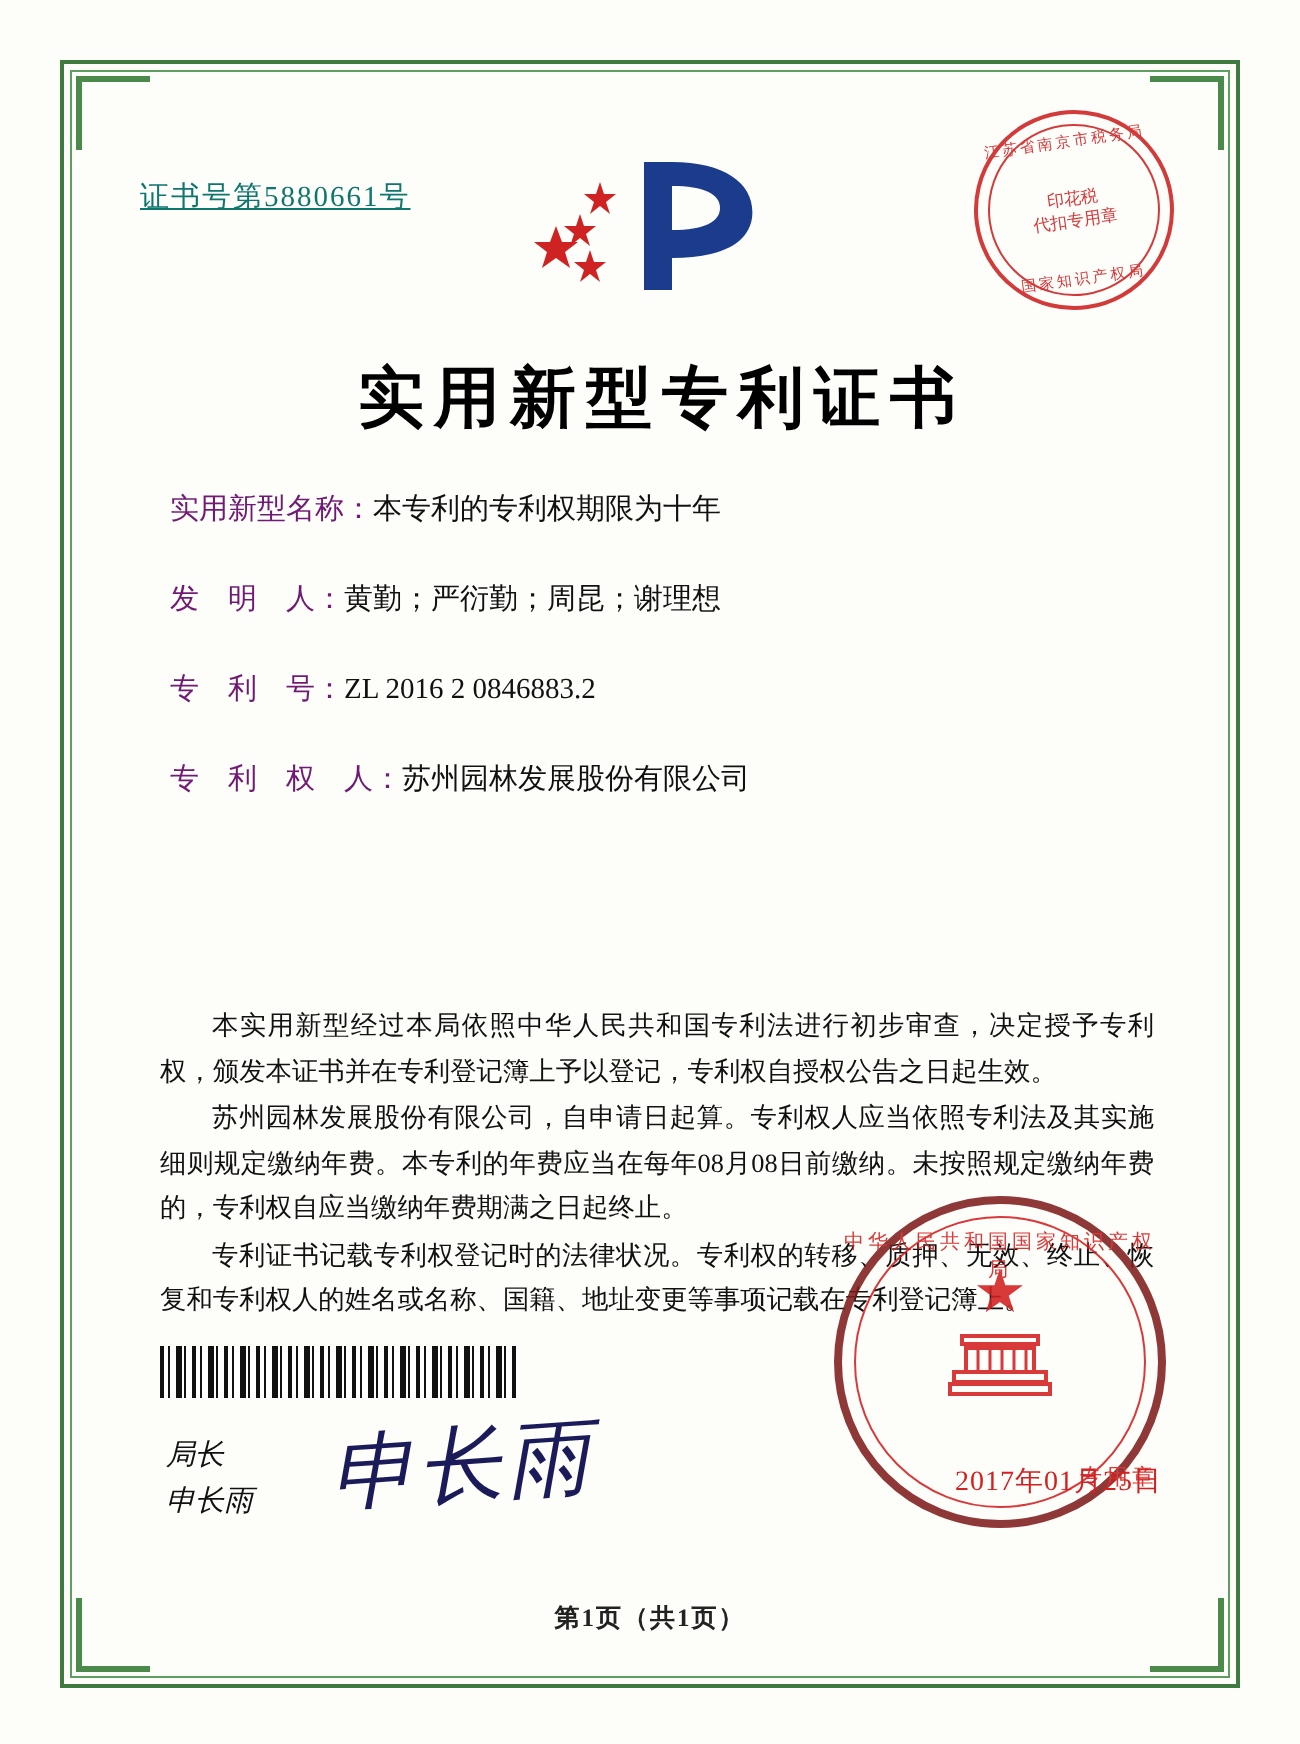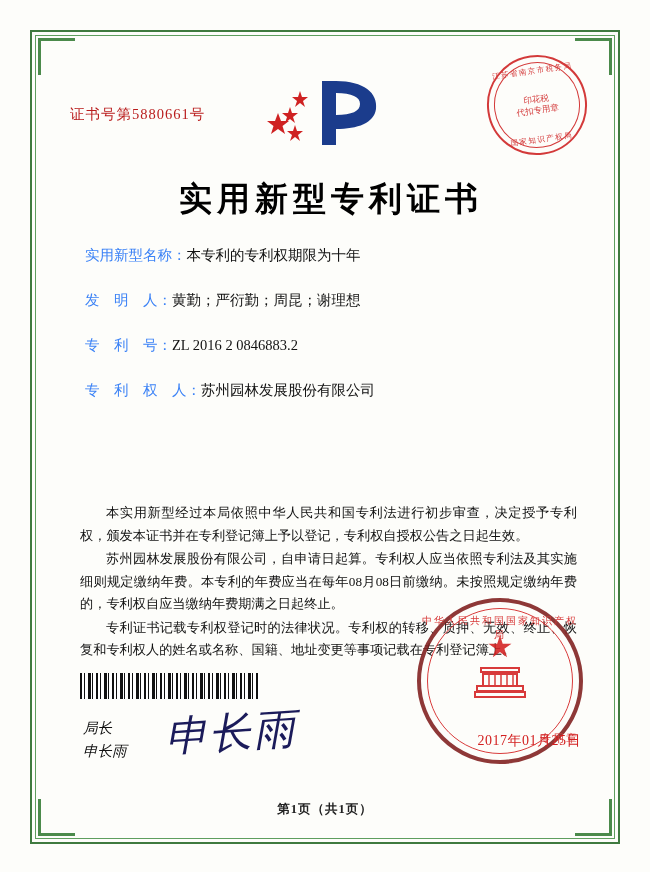--- a/index.html
+++ b/index.html
@@ -57,24 +57,25 @@
     left: 55px;
     top: 55px;
     right: 55px;
     bottom: 50px;
   }
 
   
   .cert-no {
     position: absolute;
     left: 15px;
-    top: 50px;
+    top: 34px;
     font-size: 14.5px;
     letter-spacing: 1px;
-    color: #b91c1c;
+    color: #0f766e;
+    text-decoration: underline;
   }
 
   
   .logo {
     position: absolute;
     left: 50%;
     top: 18px;
     transform: translateX(-50%);
     width: 130px;
     height: 80px;
@@ -152,21 +153,21 @@
   }
   .field-row {
     margin-bottom: 25px;
     font-size: 14.5px;
     line-height: 20px;
     color: #111;
     white-space: nowrap;
   }
   .field-label {
     display: inline-block;
-    color: #3b82f6;
+    color: #701a75;
   }
   .field-value {
     display: inline-block;
     color: #111;
   }
 
   
   .body-text {
     position: absolute;
     top: 447px;

